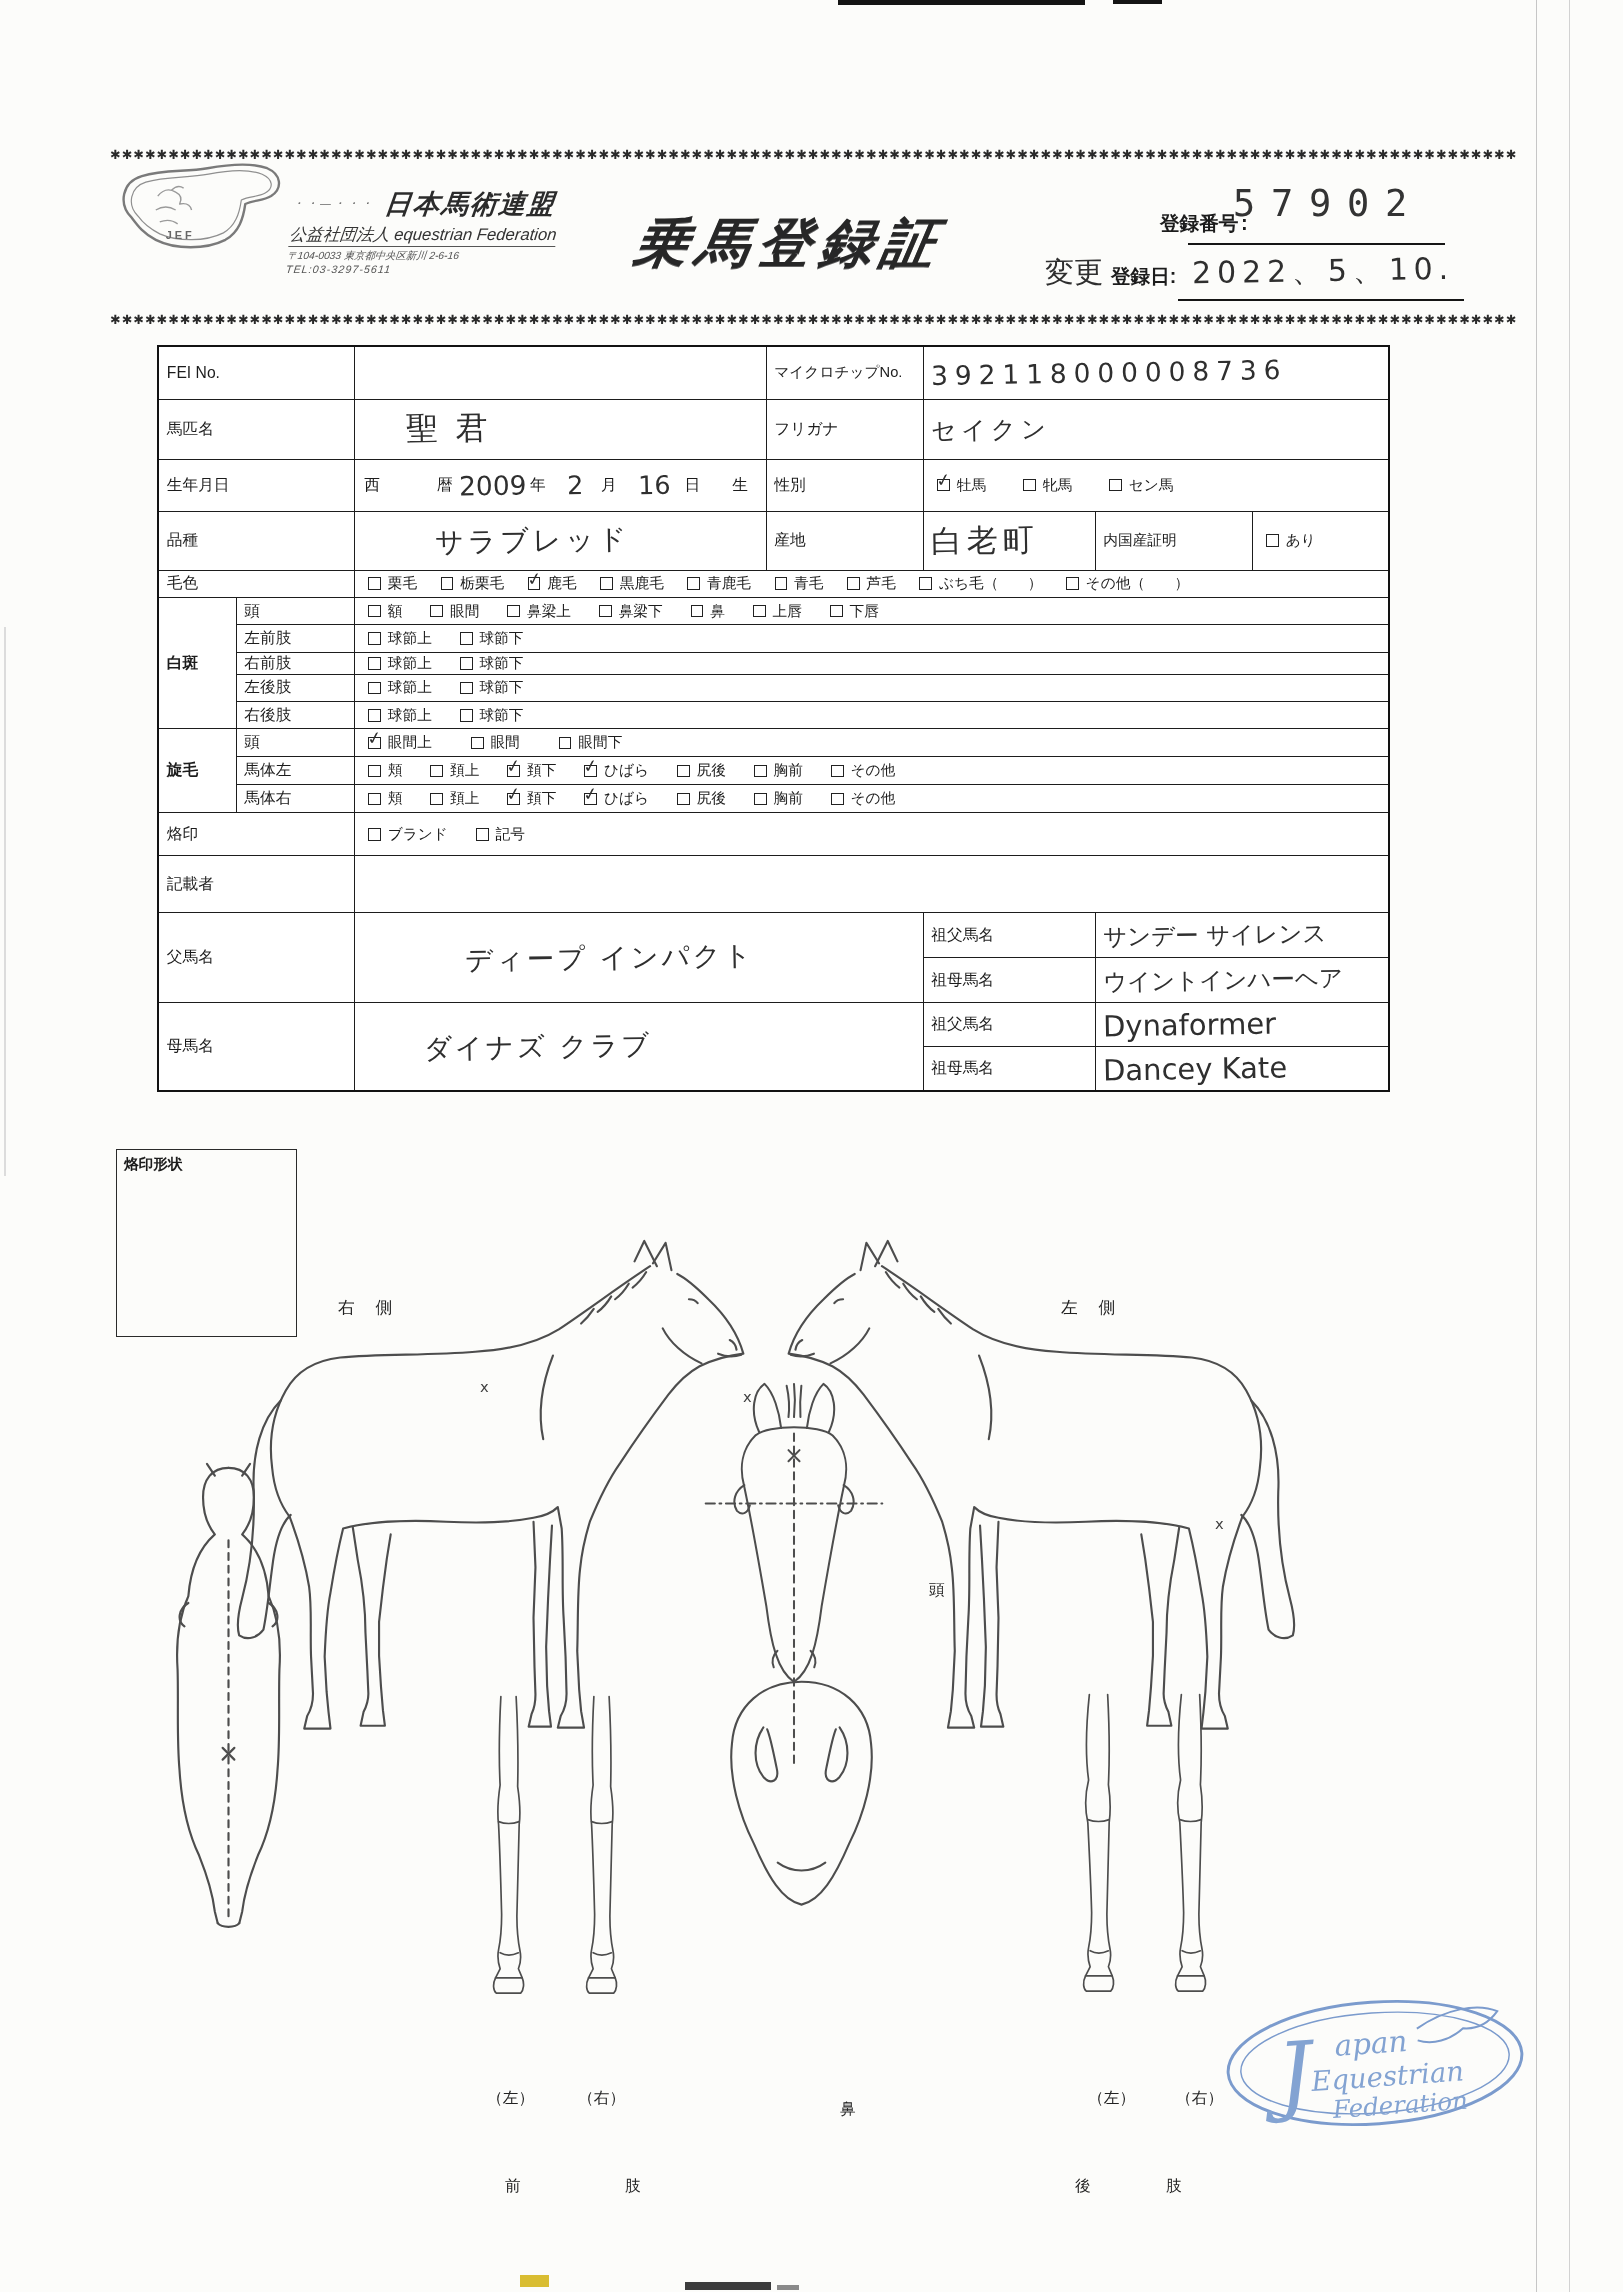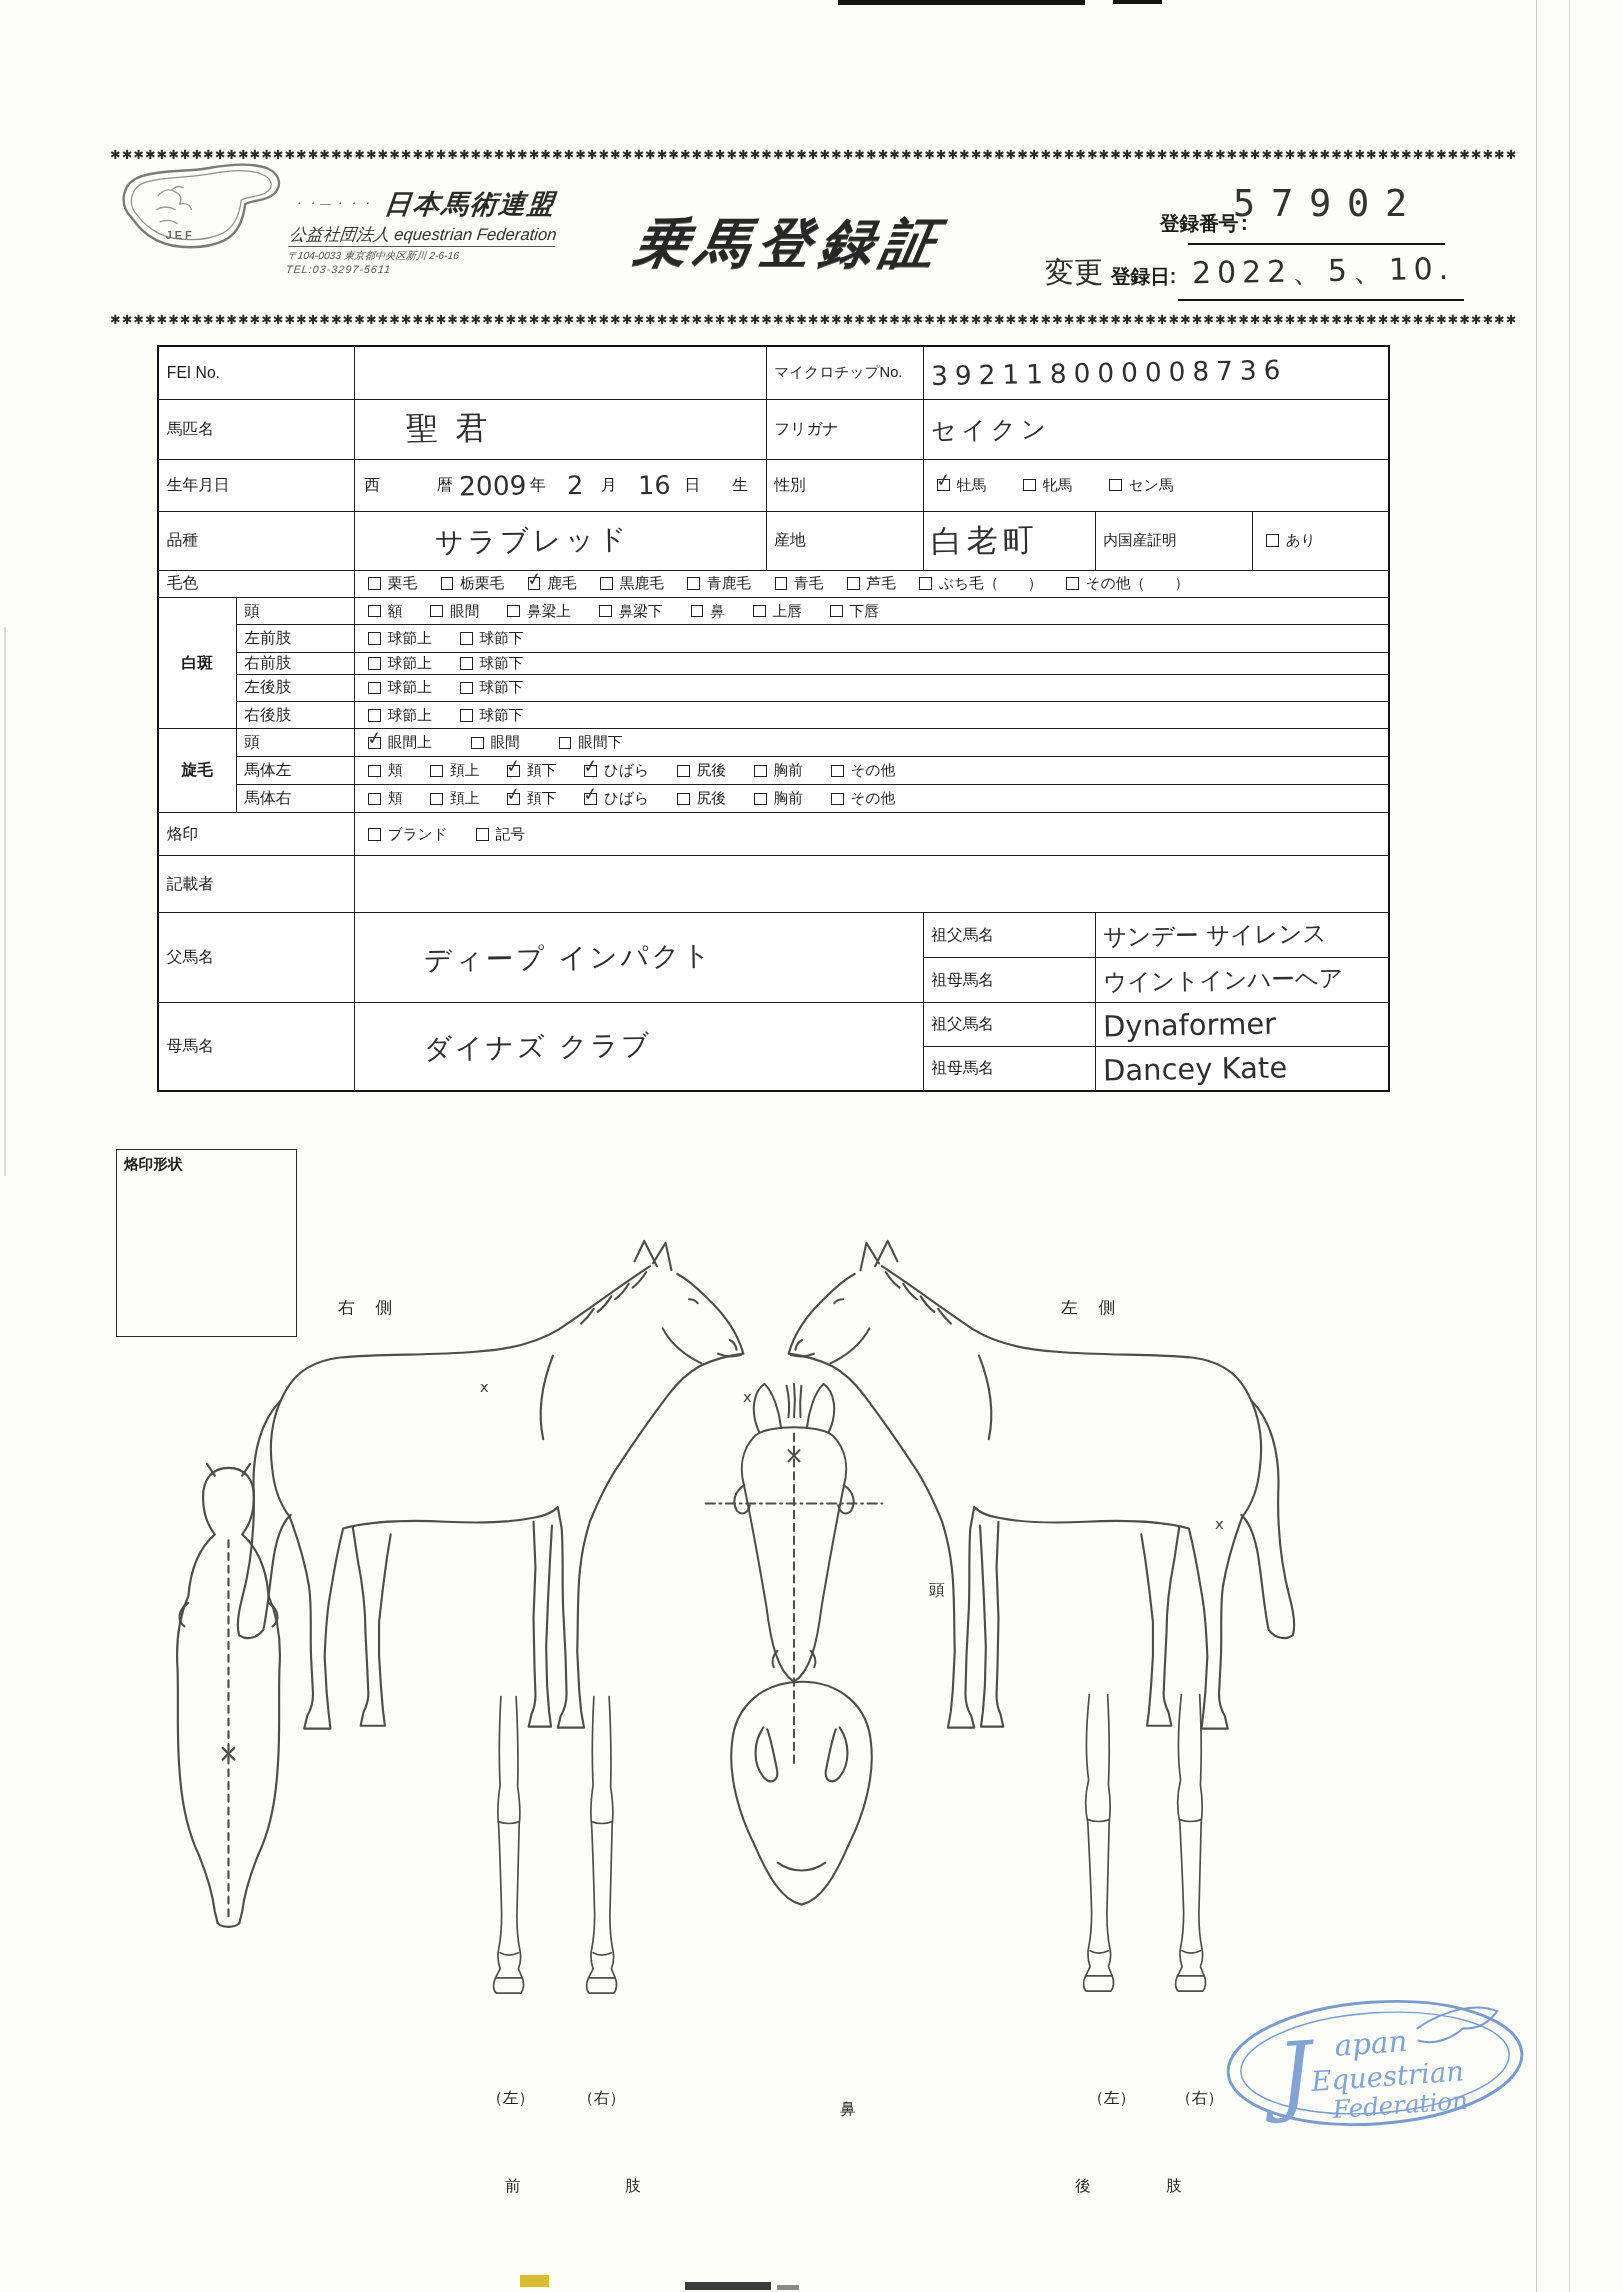--- a/index.html
+++ b/index.html
@@ -28,21 +28,21 @@
   .regdate-label{position:absolute;left:1111px;top:263px;font-size:19.6px;font-weight:600;text-align:right;}
   .regdate-value{position:absolute;left:1192px;top:251px;font-size:30px;letter-spacing:5.9px;}
   .regdate-line{position:absolute;left:1178px;top:299px;width:286px;height:2px;background:#151515;}
   .hw{font-family:"DejaVu Sans",sans-serif;color:#2f2f2f;display:inline-block;transform:rotate(-1deg);}
   
   .form-wrap{position:absolute;left:157px;top:345px;}
   table.form{border-collapse:collapse;table-layout:fixed;width:1230px;background:#fff;}
   table.form td{border:1.6px solid #1d1d1d;padding:0 7.8px;font-size:15.7px;vertical-align:middle;overflow:hidden;white-space:nowrap;}
   table.form{border:2.5px solid #121212;}
   td.lab{font-weight:400;}
-  td.grp{text-align:center;font-weight:600;}
+  td.grp{text-align:left;font-weight:600;}
   .opts{display:flex;align-items:center;gap:28px;padding-left:5.9px;}
   .opt{display:inline-flex;align-items:center;gap:6.9px;font-size:14.7px;white-space:nowrap;}
   .cb{width:12.7px;height:12.7px;border:1.7px solid #222;position:relative;flex:none;box-sizing:border-box;}
   .cb .tick{position:absolute;left:-2px;top:-9.8px;font-size:17.6px;color:#2d2d2d;transform:rotate(-10deg);
             font-family:"DejaVu Sans",sans-serif;}
   .date-row{display:flex;align-items:center;padding:0 9.8px;}
   
   .brand-box{position:absolute;left:116px;top:1149px;width:179px;height:186px;border:1.8px solid #2a2a2a;}
   .brand-box-label{font-size:14.7px;font-weight:600;padding:4.9px 6.9px;}
   .side-label{position:absolute;font-size:16.7px;letter-spacing:2px;color:#222;}
@@ -435,21 +435,21 @@
                 </span>
               </div>
             </td>
       </tr>
       <tr style="height:57px">
         <td colspan="2" class="lab">記載者</td>
         <td colspan="5"></td>
       </tr>
       <tr style="height:45px">
         <td colspan="2" rowspan="2" class="lab">父馬名</td>
-        <td colspan="2" rowspan="2" style="padding-left:69px"><span class="hw" style="font-size:27.4px;letter-spacing:2.9px">ディープ インパクト</span></td>
+        <td colspan="2" rowspan="2" style="padding-left:110px"><span class="hw" style="font-size:27.4px;letter-spacing:2.9px">ディープ インパクト</span></td>
         <td class="lab">祖父馬名</td>
         <td colspan="2"><span class="hw" style="font-size:23.5px">サンデー サイレンス</span></td>
       </tr>
       <tr style="height:45px">
         <td class="lab">祖母馬名</td>
         <td colspan="2"><span class="hw" style="font-size:23.5px">ウイントインハーヘア</span></td>
       </tr>
       <tr style="height:44px">
         <td colspan="2" rowspan="2" class="lab">母馬名</td>
         <td colspan="2" rowspan="2" style="padding-left:69px"><span class="hw" style="font-size:27.4px;letter-spacing:2.9px">ダイナズ クラブ</span></td>

